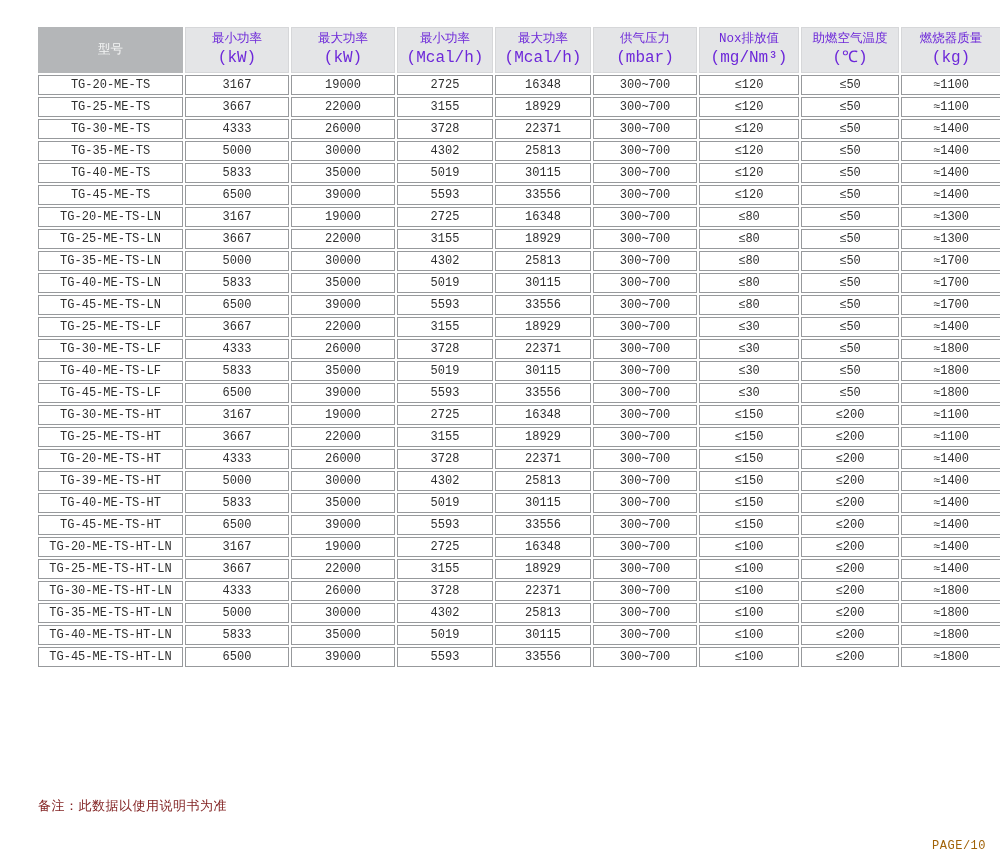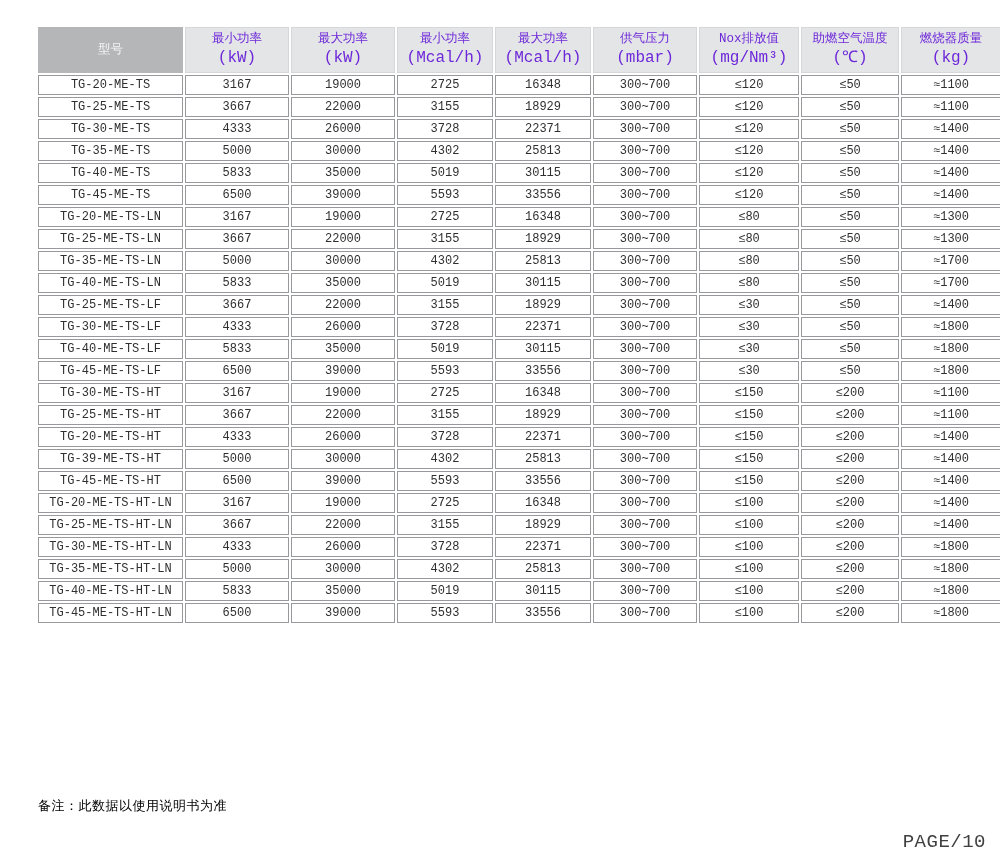--- a/index.html
+++ b/index.html
@@ -47,28 +47,28 @@
     border: 1px solid #97999c;
     font-size: 12px;
     color: #2f2f2f;
     white-space: nowrap;
   }
   .h-unit { font-size: 16px; }
   .note {
     position: absolute;
     left: 38px; top: 797px;
     font-size: 13px;
-    color: #000000;
+    color: #7f1d1d;
     letter-spacing: 0.5px;
   }
   .page-number {
     position: absolute;
     right: 14px; bottom: 4px;
-    font-size: 19px;
-    color: #404040;
+    font-size: 12px;
+    color: #a16207;
     letter-spacing: 0.5px;
   }
 </style>
 </head>
 <body>
 
 <div class="page">
   <table class="spec-table">
     <colgroup id="colgroup">
         <col style="width: 145px;">
@@ -225,20 +225,31 @@
           <td>5833</td>
           <td>35000</td>
           <td>5019</td>
           <td>30115</td>
           <td>300~700</td>
           <td>≤80</td>
           <td>≤50</td>
           <td>≈1700</td>
         </tr>
         <tr>
+          <td>TG-45-ME-TS-LN</td>
+          <td>6500</td>
+          <td>39000</td>
+          <td>5593</td>
+          <td>33556</td>
+          <td>300~700</td>
+          <td>≤80</td>
+          <td>≤50</td>
+          <td>≈1700</td>
+        </tr>
+        <tr>
           <td>TG-25-ME-TS-LF</td>
           <td>3667</td>
           <td>22000</td>
           <td>3155</td>
           <td>18929</td>
           <td>300~700</td>
           <td>≤30</td>
           <td>≤50</td>
           <td>≈1400</td>
         </tr>
@@ -307,20 +318,31 @@
           <td>≤150</td>
           <td>≤200</td>
           <td>≈1400</td>
         </tr>
         <tr>
           <td>TG-39-ME-TS-HT</td>
           <td>5000</td>
           <td>30000</td>
           <td>4302</td>
           <td>25813</td>
+          <td>300~700</td>
+          <td>≤150</td>
+          <td>≤200</td>
+          <td>≈1400</td>
+        </tr>
+        <tr>
+          <td>TG-40-ME-TS-HT</td>
+          <td>5833</td>
+          <td>35000</td>
+          <td>5019</td>
+          <td>30115</td>
           <td>300~700</td>
           <td>≤150</td>
           <td>≤200</td>
           <td>≈1400</td>
         </tr>
         <tr>
           <td>TG-45-ME-TS-HT</td>
           <td>6500</td>
           <td>39000</td>
           <td>5593</td>

